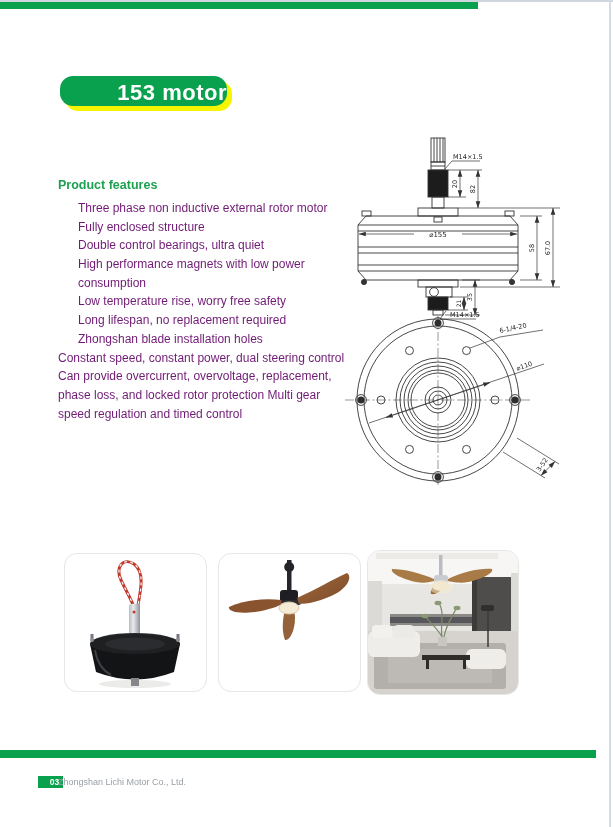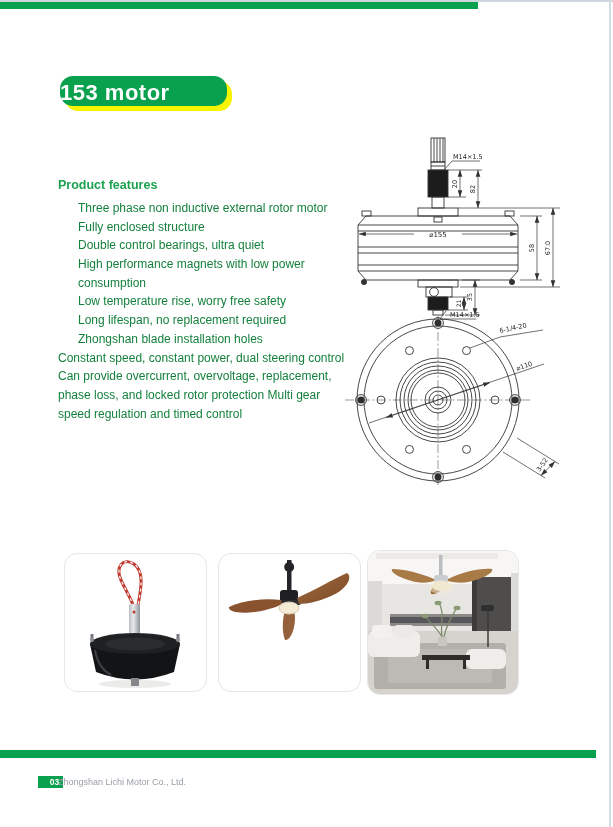--- a/index.html
+++ b/index.html
@@ -5,26 +5,26 @@
   html,body{margin:0;padding:0;}
   body{width:613px;height:827px;position:relative;background:#fff;overflow:hidden;
        font-family:"Liberation Sans",sans-serif;}
   .abs{position:absolute;}
   
   .top-edge{left:0;top:0;width:613px;height:2px;background:#cfd6de;}
   .top-bar{left:0;top:2px;width:478px;height:7px;background:#0aa14e;}
   .right-edge{left:609px;top:0;width:2px;height:827px;background:#d5dbe2;}
   
   .badge{left:60px;top:76px;width:167px;height:30px;background:#0aa14e;border-radius:13px;
-         box-shadow:5px 5px 0 0 #f7f400;text-align:left;}
+         box-shadow:5px 5px 0 0 #f7f400;text-align:right;}
   .badge span{color:#fff;font-size:22px;font-weight:bold;line-height:34px;letter-spacing:.5px;}
   
   .features-heading{left:58px;top:178px;margin:0;font-size:12.5px;font-weight:bold;color:#1da151;}
   .features{left:58px;top:199px;width:310px;}
-  .feat{height:18.7px;line-height:18.7px;font-size:12px;color:#15803d;white-space:nowrap;}
+  .feat{height:18.7px;line-height:18.7px;font-size:12px;color:#701a75;white-space:nowrap;}
   .feat.ind{padding-left:20px;}
   
   .drawing{left:340px;top:130px;width:272px;height:365px;}
   .drawing text{font-family:"DejaVu Sans",sans-serif;}
   
   .card{background:#fff;border:1.2px solid #e4e7e4;border-radius:13px;overflow:hidden;}
   .card1{left:64px;top:553px;width:141px;height:137px;}
   .card2{left:218px;top:553px;width:141px;height:137px;}
   .card3{left:367px;top:550px;width:150px;height:143px;}
   

